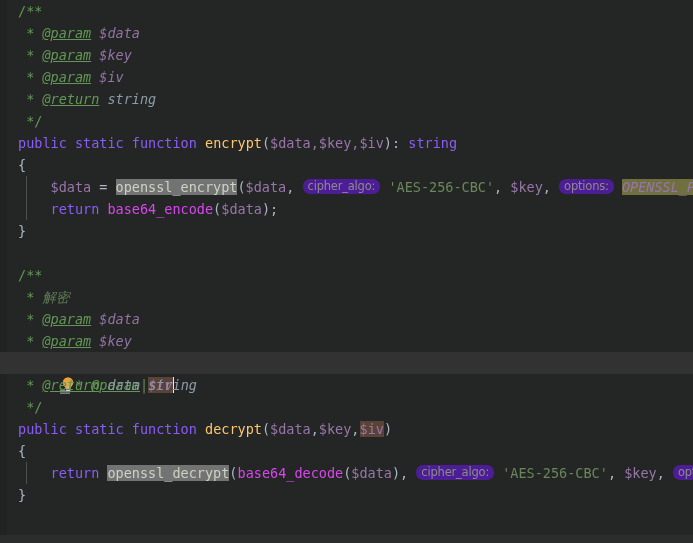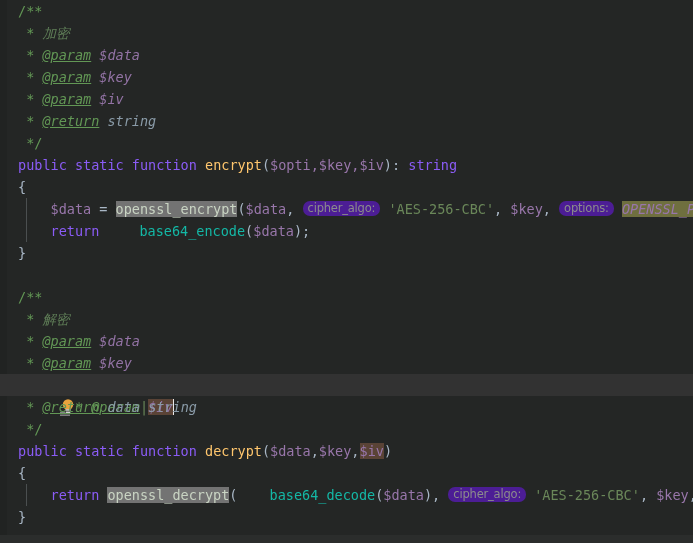--- a/index.html
+++ b/index.html
@@ -78,21 +78,21 @@
     top: 1px;
     width: 20px;
     height: 20px;
     pointer-events: none;
   }
 
   
   .kw        { color: #8b5cf6; }
   .fnname    { color: #ffc66d; text-align: right; }
   .var       { color: #9876aa; }
-  .ident     { color: #14b8a6; margin-left: 32px; }
+  .ident     { color: #d946ef; }
   .punc      { color: #a9b7c6; }
   .paren     { color: #a9b7c6; }
   .str       { color: #6a8759; }
   .cmt-plain { color: #629755; }
   .cmt-cjk   { color: #5f7e57; font-style: italic; font-family: "DejaVu Sans", sans-serif; }
   .tag       { color: #629755; font-style: italic; text-decoration: underline; }
   .cmt-var   { color: #9373a5; font-style: italic; }
   .cmt-type  { color: #8a9ba8; font-style: italic; }
   .cmt-pipe  { color: #6a8759; font-style: italic; }
   .const-it  { color: #9876aa; font-style: italic; }
@@ -138,33 +138,32 @@
 <body>
 
 <div id="editor">
 
   <div class="gutter-strip"></div>
 
   <div class="code">
 
     <div class="line"><span class="cmt-plain">/**</span></div>
 
-    <div class="line"> <span class="cmt-plain">*</span> <span class="cmt-cjk">加密</span></div>
 
     <div class="line"> <span class="cmt-plain">*</span> <span class="tag">@param</span> <span class="cmt-var">$data</span></div>
 
     <div class="line"> <span class="cmt-plain">*</span> <span class="tag">@param</span> <span class="cmt-var">$key</span></div>
 
     <div class="line"> <span class="cmt-plain">*</span> <span class="tag">@param</span> <span class="cmt-var">$iv</span></div>
 
     <div class="line"> <span class="cmt-plain">*</span> <span class="tag">@return</span> <span class="cmt-type">string</span></div>
 
     <div class="line"> <span class="cmt-plain">*/</span></div>
 
-    <div class="line"><span class="kw">public</span> <span class="kw">static</span> <span class="kw">function</span> <span class="fnname">encrypt</span><span class="paren">(</span><span class="var">$opti,$key,$iv</span><span class="paren">)</span><span class="punc">: </span><span class="kw">string</span></div>
+    <div class="line"><span class="kw">public</span> <span class="kw">static</span> <span class="kw">function</span> <span class="fnname">encrypt</span><span class="paren">(</span><span class="var">$data,$key,$iv</span><span class="paren">)</span><span class="punc">: </span><span class="kw">string</span></div>
 
     <div class="line"><span class="punc">{</span></div>
 
     <div class="line"><span class="guide"></span>    <span class="var">$data</span><span class="punc"> = </span><span class="hl-search">openssl_encrypt</span><span class="paren">(</span><span class="var">$data</span><span class="punc">, </span><span class="hint">cipher_algo:</span> <span class="str">'AES-256-CBC'</span><span class="punc">, </span><span class="var">$key</span><span class="punc">, </span><span class="hint">options:</span> <span class="hl-search-const const-it">OPENSSL_PK</span></div>
 
     <div class="line"><span class="guide"></span>    <span class="kw">return</span> <span class="ident">base64_encode</span><span class="paren">(</span><span class="var">$data</span><span class="punc">);</span></div>
 
     <div class="line"><span class="punc">}</span></div>
 
     <div class="line blank"> </div>

